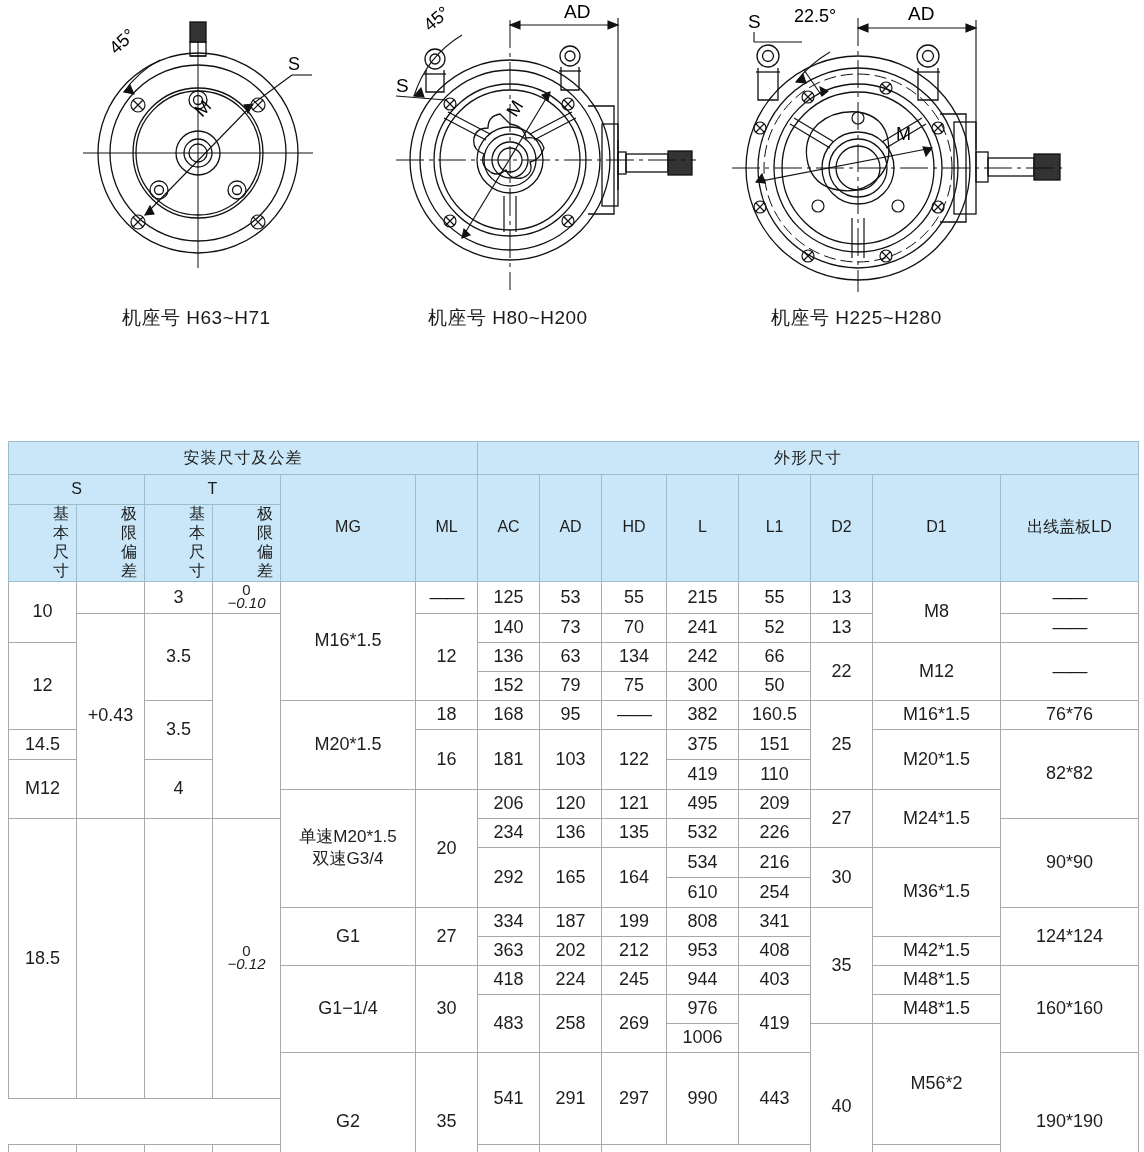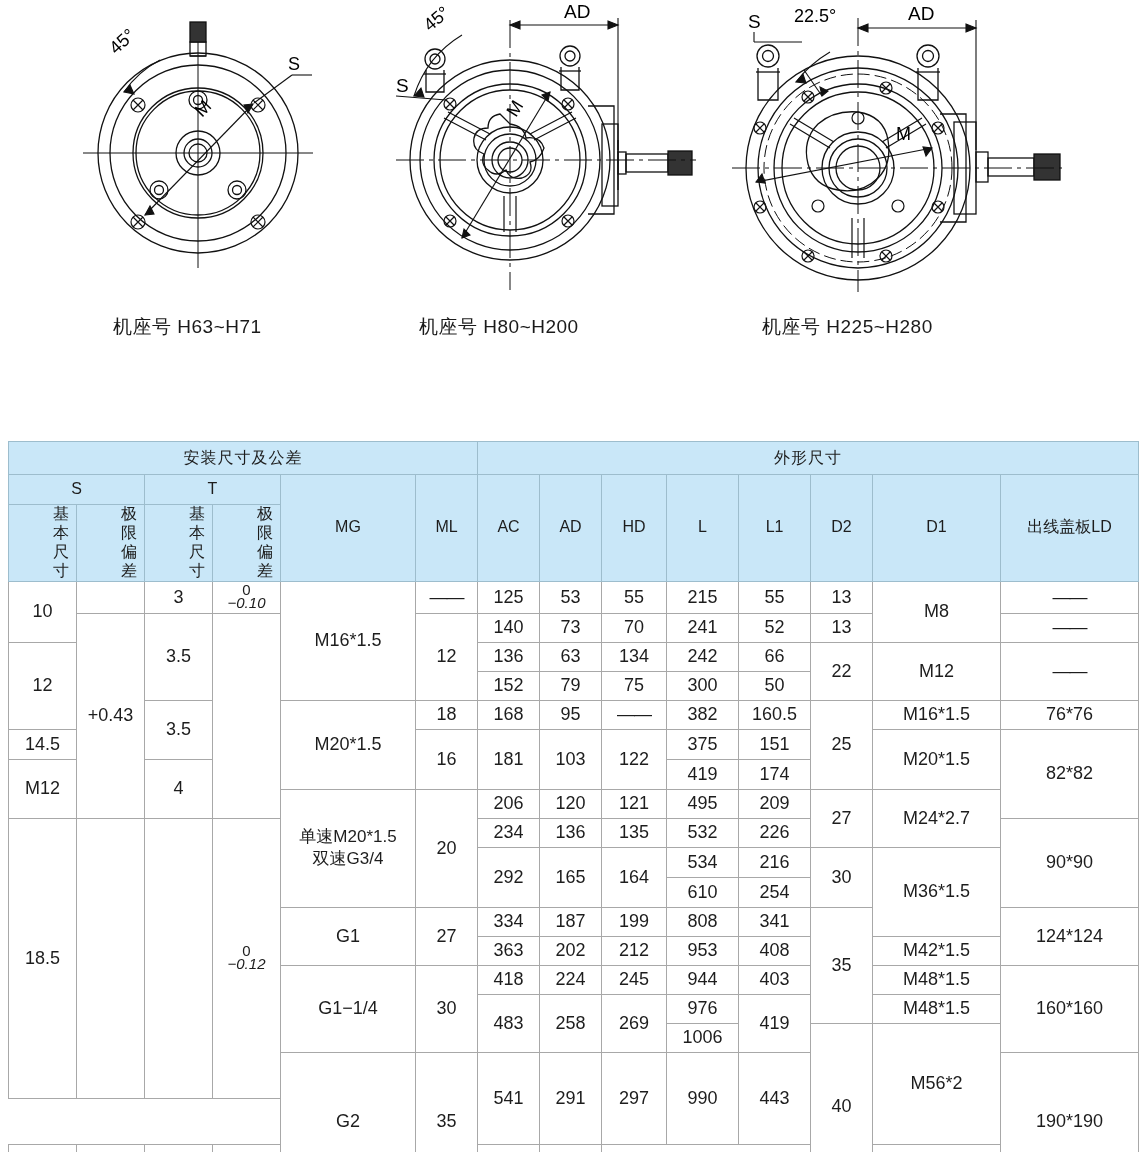--- a/index.html
+++ b/index.html
@@ -12,23 +12,24 @@
   .page{position:relative;width:1144px;height:1152px;overflow:hidden;}
 
   
   .drawings{position:absolute;left:0;top:0;width:1144px;height:300px;}
   .fig{position:absolute;top:0;height:300px;}
   .fig svg{display:block;}
 
   
   .captions{position:absolute;left:0;top:305px;width:1144px;height:50px;}
   .caption{
-    position:absolute;top:9px;
+    position:absolute;top:0;
     font-size:19px;letter-spacing:.5px;white-space:nowrap;
     font-family:"Liberation Sans","DejaVu Sans",sans-serif;
+    margin-left:9px;
   }
   .cap1{left:113px;}
   .cap2{left:419px;}
   .cap3{left:762px;}
 
   
   .tablewrap{position:absolute;left:8px;top:441px;width:1130px;}
   table.spec{
     border-collapse:collapse;
     width:1130px;
@@ -468,32 +469,32 @@
             <td class="dat" rowspan="2">122</td>
             <td class="dat">375</td>
             <td class="dat">151</td>
             <td class="dat" rowspan="2">M20*1.5</td>
             <td class="dat" rowspan="3">82*82</td>
           </tr>
           <tr style="height: 30px;">
             <td class="dat" rowspan="2">M12</td>
             <td class="dat" rowspan="2">4</td>
             <td class="dat">419</td>
-            <td class="dat">174</td>
+            <td class="dat">110</td>
           </tr>
           <tr style="height: 28px;">
             <td class="dat" rowspan="4"><span class="mg2"><span>单速M20*1.5</span><span>双速G3/4</span></span></td>
             <td class="dat" rowspan="4">20</td>
             <td class="dat">206</td>
             <td class="dat">120</td>
             <td class="dat">121</td>
             <td class="dat">495</td>
             <td class="dat">209</td>
             <td class="dat" rowspan="2">27</td>
-            <td class="dat" rowspan="2">M24*2.7</td>
+            <td class="dat" rowspan="2">M24*1.5</td>
           </tr>
           <tr style="height: 28px;">
             <td class="dat" rowspan="9">18.5</td>
             <td class="dat" rowspan="9"></td>
             <td class="dat" rowspan="9"></td>
             <td class="dat" rowspan="9"><span class="tol"><span class="t">0</span><span class="b">−0.12</span></span></td>
             <td class="dat">234</td>
             <td class="dat">136</td>
             <td class="dat">135</td>
             <td class="dat">532</td>

